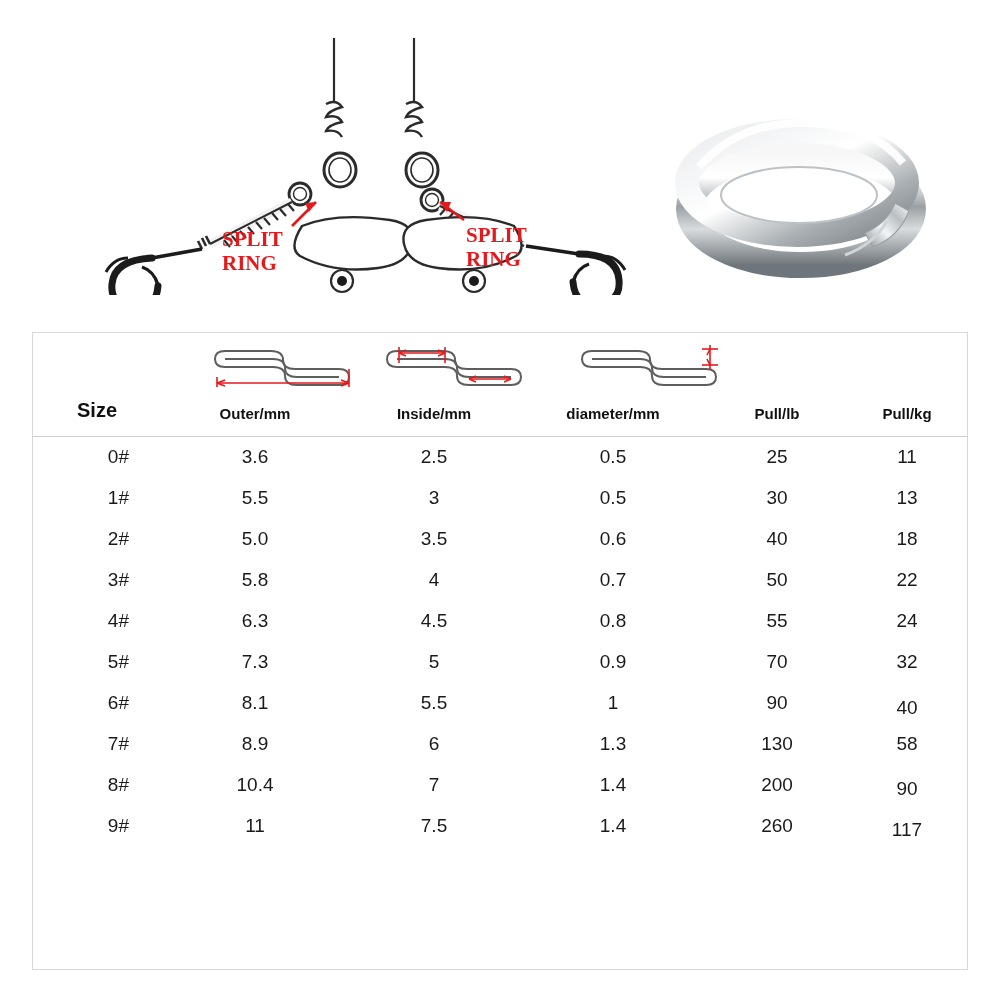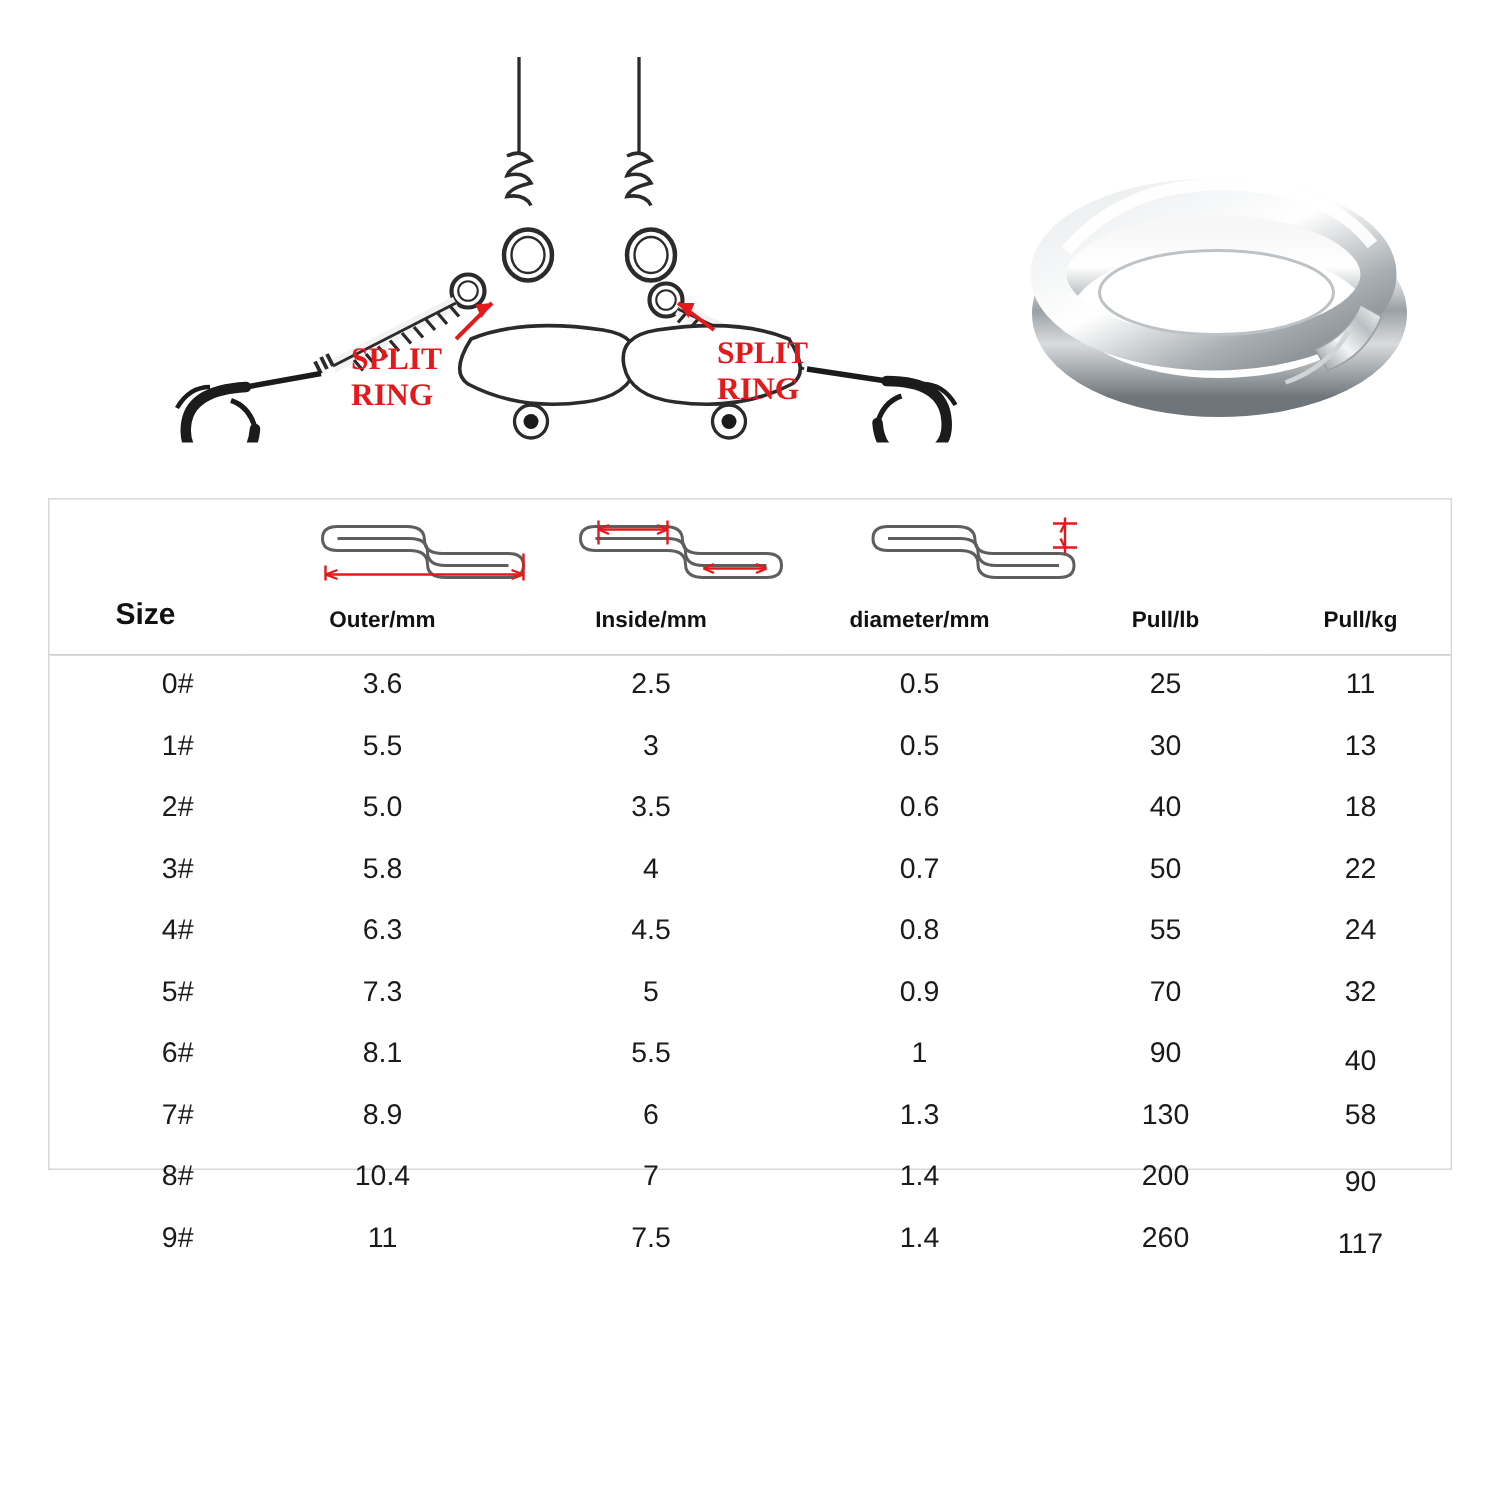--- a/index.html
+++ b/index.html
@@ -12,41 +12,41 @@
   .page {
     position: relative;
     width: 1000px; height: 1000px;
     background: #ffffff;
     overflow: hidden;
   }
 
   
   .illustration {
     position: absolute;
-    left: 16px; top: 0;
+    left: 4px; top: 0;
     width: 884px; height: 320px;
   }
 
   .hook-diagram {
     position: absolute;
     left: 30px; top: 30px;
     width: 620px; height: 265px;
   }
 
   .product-photo {
     position: absolute;
     left: 665px; top: 105px;
     width: 265px; height: 180px;
   }
 
   
   .table-wrap {
     position: absolute;
     left: 32px; top: 332px;
-    width: 936px; height: 448px;
+    width: 936px; height: 638px;
     border: 1px solid #d8d8d8;
     background: #fff;
   }
 
   .icon-row {
     position: relative;
     height: 62px;
     border-bottom: 0px solid transparent;
   }
   .ring-icon {

